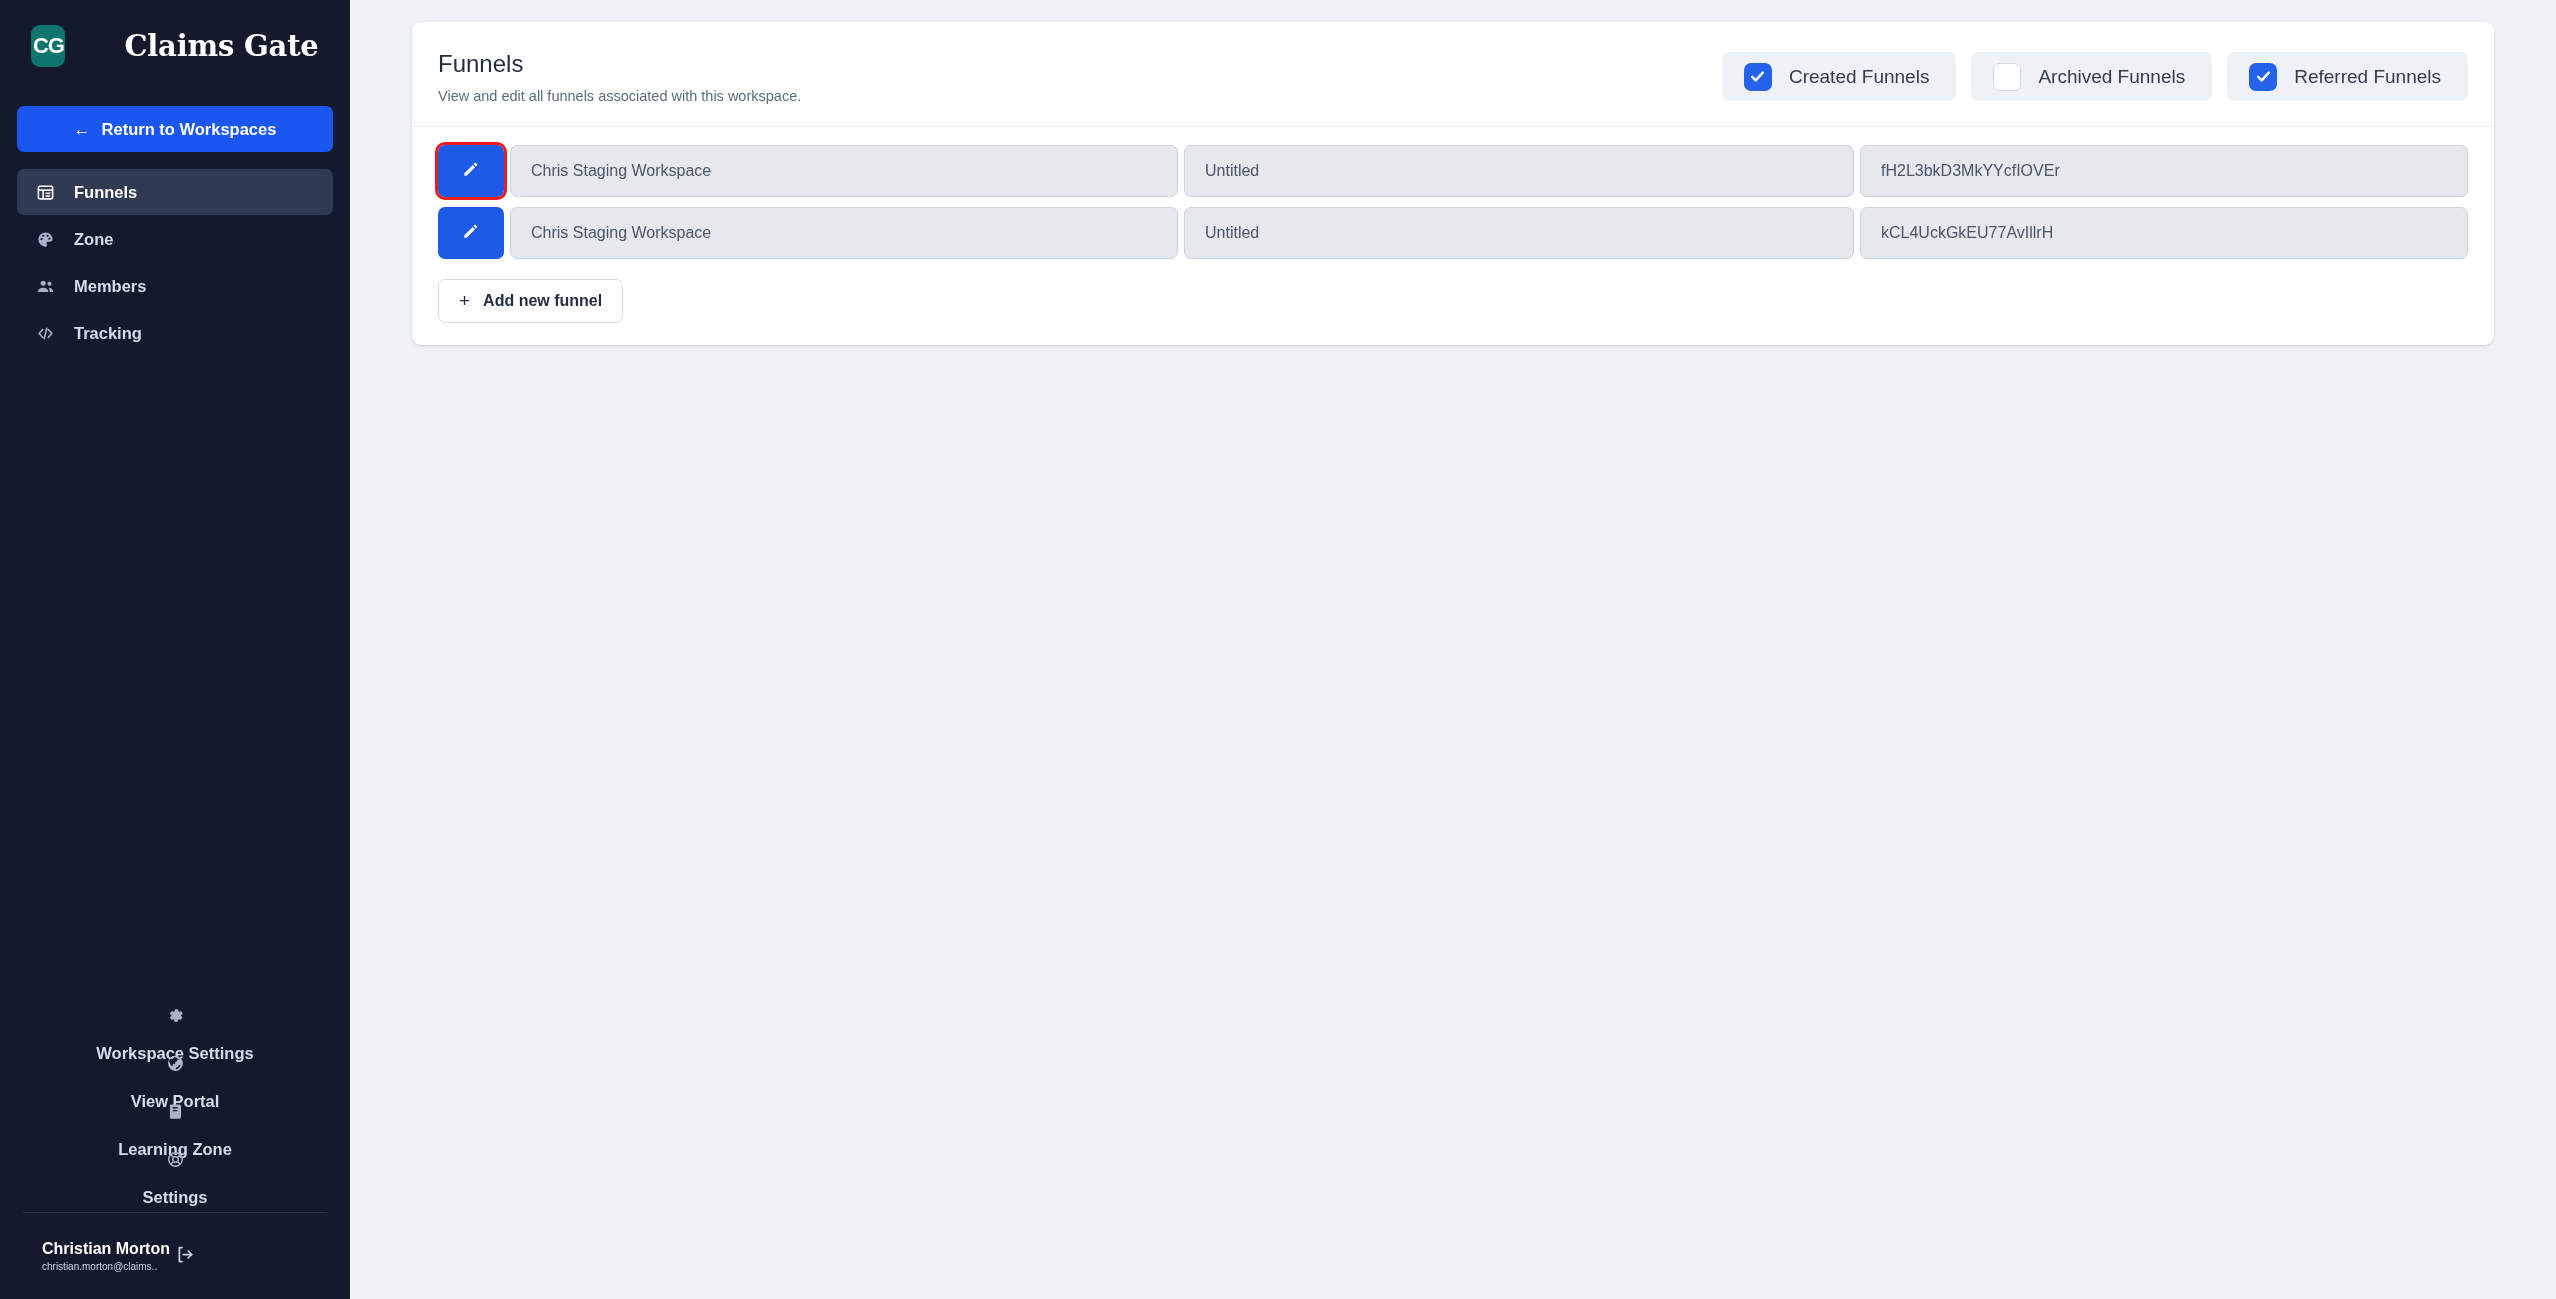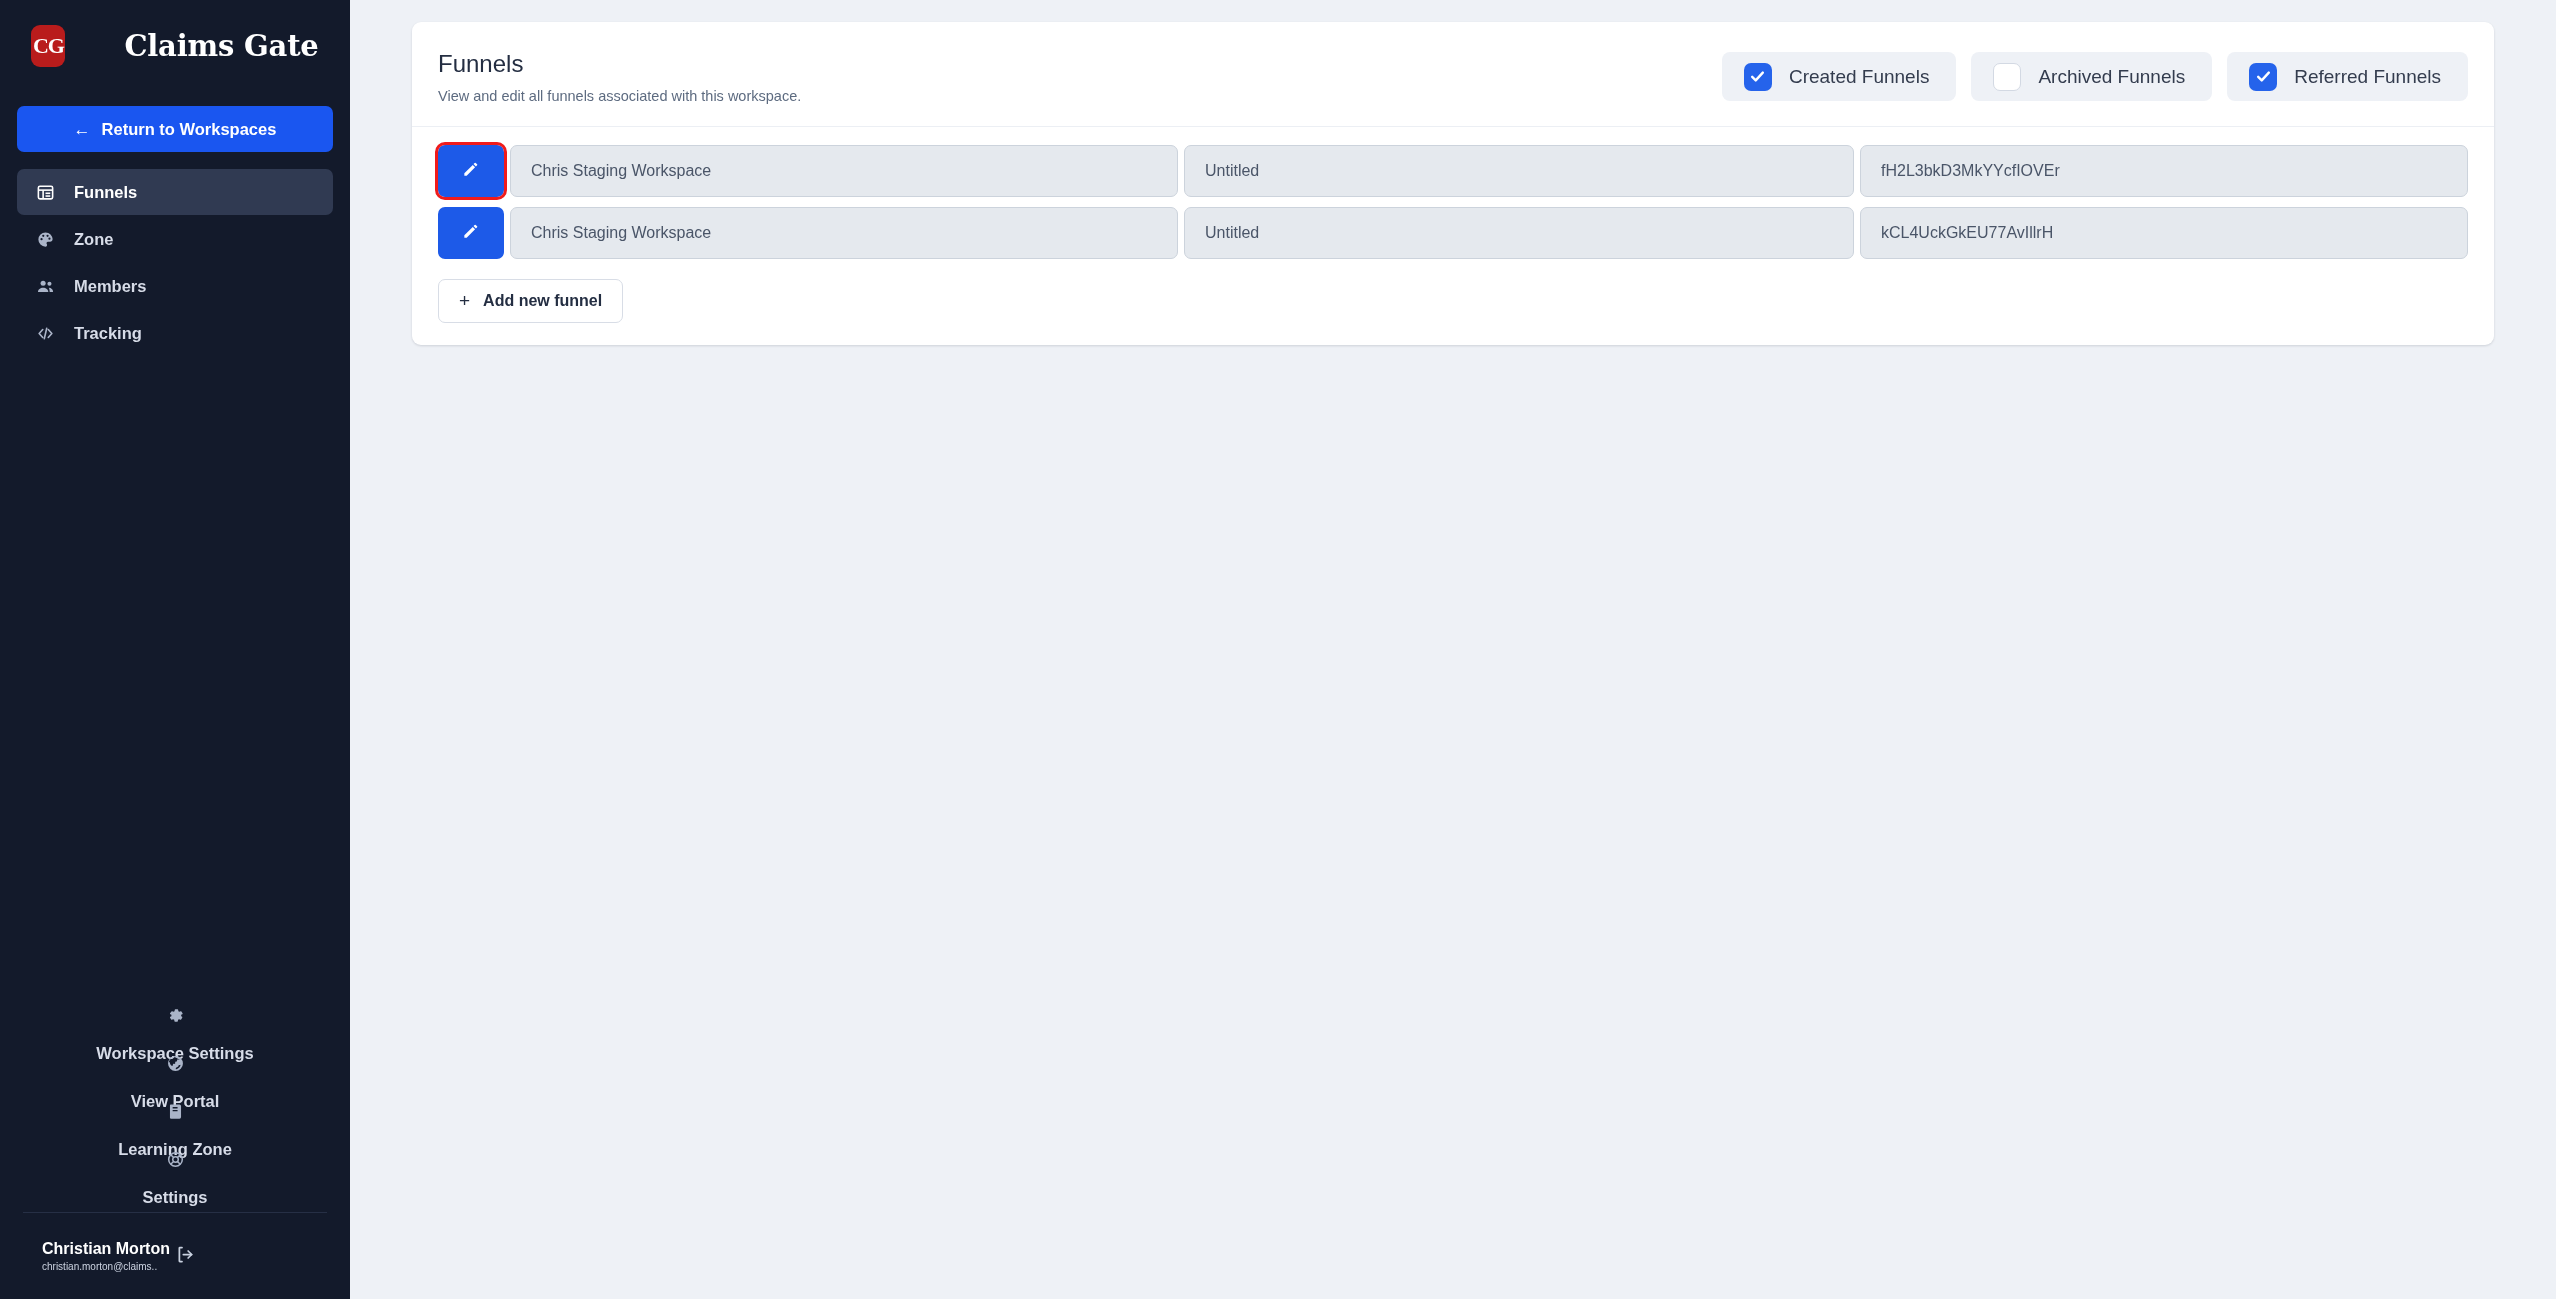--- a/index.html
+++ b/index.html
@@ -25,26 +25,26 @@
   #brand {
     height: 92px;
     display: flex;
     align-items: center;
     justify-content: center;
     gap: 14px;
   }
   #brand-mark {
     width: 34px; height: 42px;
     border-radius: 9px;
-    background: #b91c1c;
+    background: #0f766e;
     color: #ffffff;
     display: flex;
     align-items: center;
     justify-content: center;
-    font-family: Liberation Serif, serif;
+    font-family: Liberation Sans, sans-serif;
     font-weight: 700;
     font-size: 22px;
     letter-spacing: -1px;
     line-height: 1;
   }
   #brand-text {
     color: #ffffff;
     font-family: "DejaVu Serif", serif;
     font-weight: 700;
     font-size: 29px;

